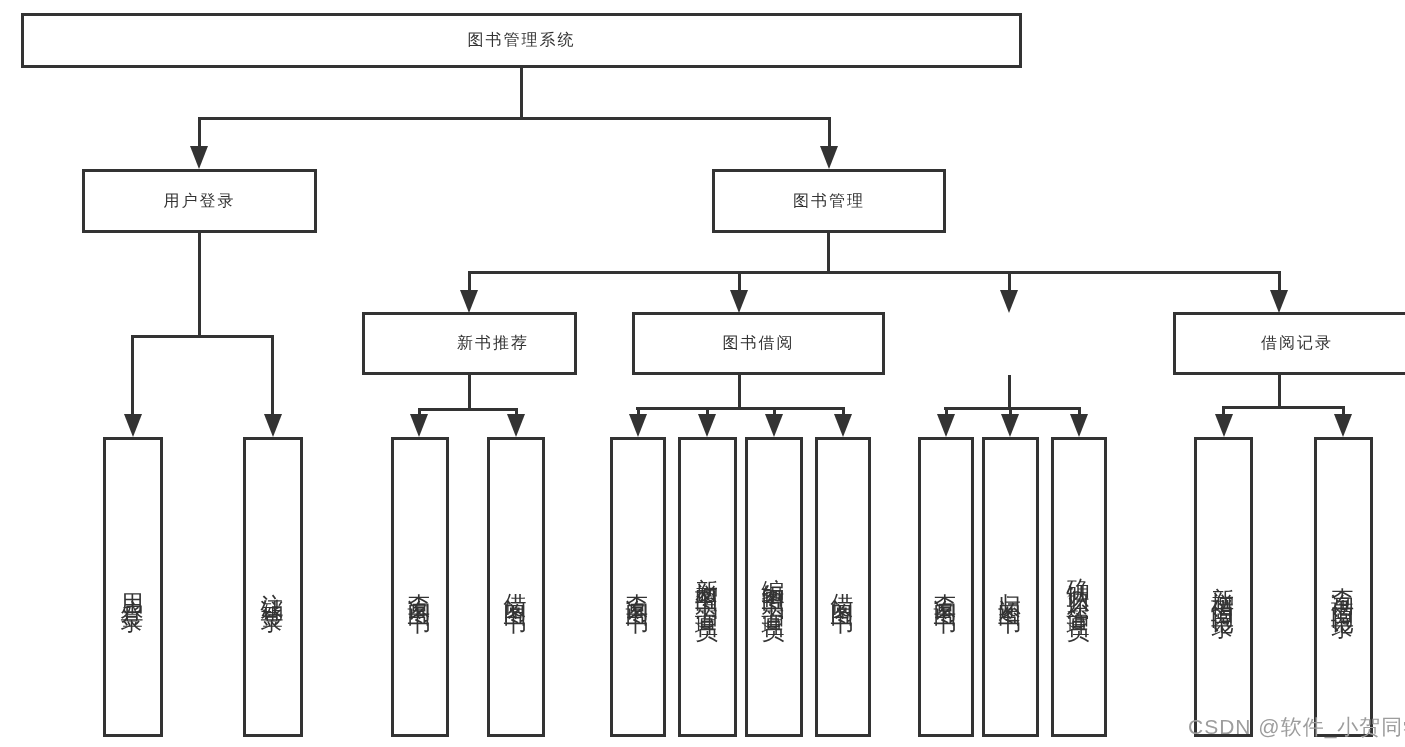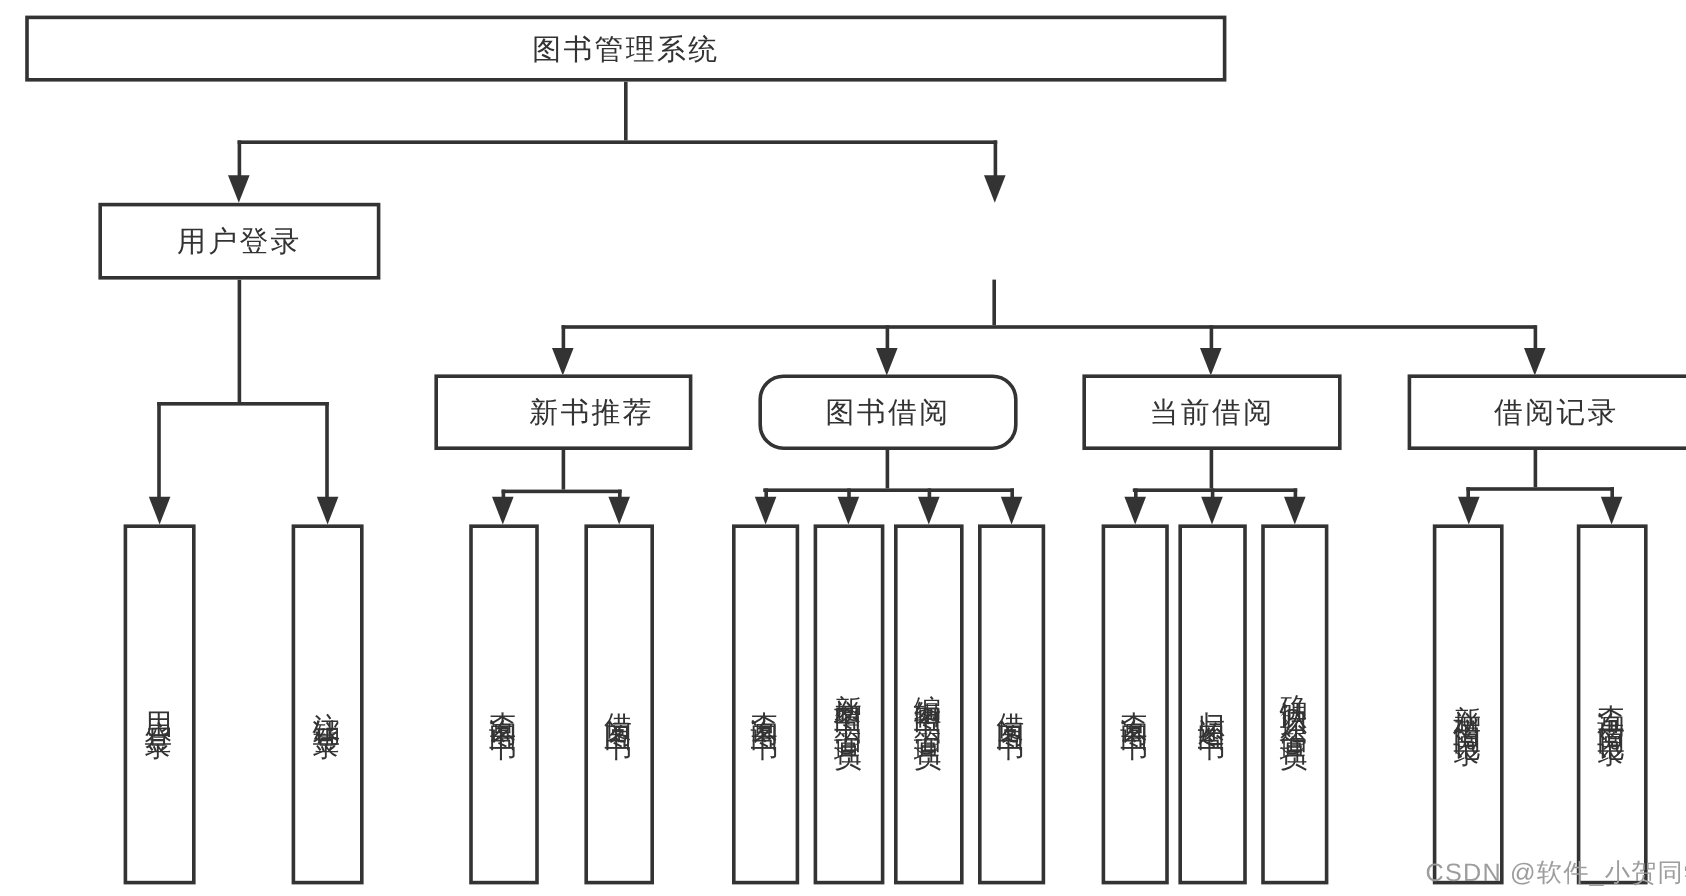--- a/index.html
+++ b/index.html
@@ -14,21 +14,21 @@
   
   .hbox {
     position: absolute;
     box-sizing: border-box;
     border: 3px solid #333333;
     background: #ffffff;
     display: flex;
     align-items: center;
     justify-content: center;
     color: #333333;
-    font-size: 24px;
+    font-size: 16px;
     letter-spacing: 2px;
   }
   
   .vbox {
     position: absolute;
     box-sizing: border-box;
     top: 437px;
     height: 300px;
     border: 3px solid #333333;
     background: #ffffff;
@@ -53,21 +53,21 @@
     width: 0; height: 0;
     border-left: 9px solid transparent;
     border-right: 9px solid transparent;
     border-top: 23px solid #333333;
   }
   
   #n-root   { left: 21px;   top: 13px;  width: 1001px; height: 55px; }
   #n-ulogin { left: 82px;   top: 169px; width: 235px;  height: 64px; }
   #n-bmgmt  { left: 712px;  top: 169px; width: 234px;  height: 64px; }
   #n-newrec { left: 362px;  top: 312px; width: 215px;  height: 63px; padding-left: 47px; }
-  #n-borrow { left: 632px;  top: 312px; width: 216px;  height: 63px; border-radius: 21px; }
+  #n-borrow { left: 632px;  top: 312px; width: 253px;  height: 63px; }
   #n-curbor { left: 902px;  top: 312px; width: 216px;  height: 63px; }
   #n-record { left: 1173px; top: 312px; width: 248px;  height: 63px; }
   #l-a1 { left: 103px;  width: 60px; }
   #l-a2 { left: 243px;  width: 60px; }
   #l-b1 { left: 391px;  width: 58px; }
   #l-b2 { left: 487px;  width: 58px; }
   #l-c1 { left: 610px;  width: 56px; }
   #l-c2 { left: 678px;  width: 59px; }
   #l-c3 { left: 745px;  width: 58px; }
   #l-c4 { left: 815px;  width: 56px; }
@@ -150,30 +150,30 @@
   <div class="vl" style="left:1342px; top:406px; height:10px;"></div>
   <div class="arr" style="left:1334px; top:414px;"></div>
 
   <div class="hbox" id="n-root">
     <span>图书管理系统</span>
   </div>
 
   <div class="hbox" id="n-ulogin">
     <span>用户登录</span>
   </div>
+  <div class="hbox" id="n-bmgmt">
+    <span>图书管理</span>
+  </div>
 
   <div class="hbox" id="n-newrec">
     <span>新书推荐</span>
   </div>
   <div class="hbox" id="n-borrow">
     <span>图书借阅</span>
   </div>
-  <div class="hbox" id="n-curbor">
-    <span>当前借阅</span>
-  </div>
   <div class="hbox" id="n-record">
     <span>借阅记录</span>
   </div>
 
   <div class="vbox" id="l-a1">
     <span class="vtext">用户登录</span>
   </div>
   <div class="vbox" id="l-a2">
     <span class="vtext">注销登录</span>
   </div>

